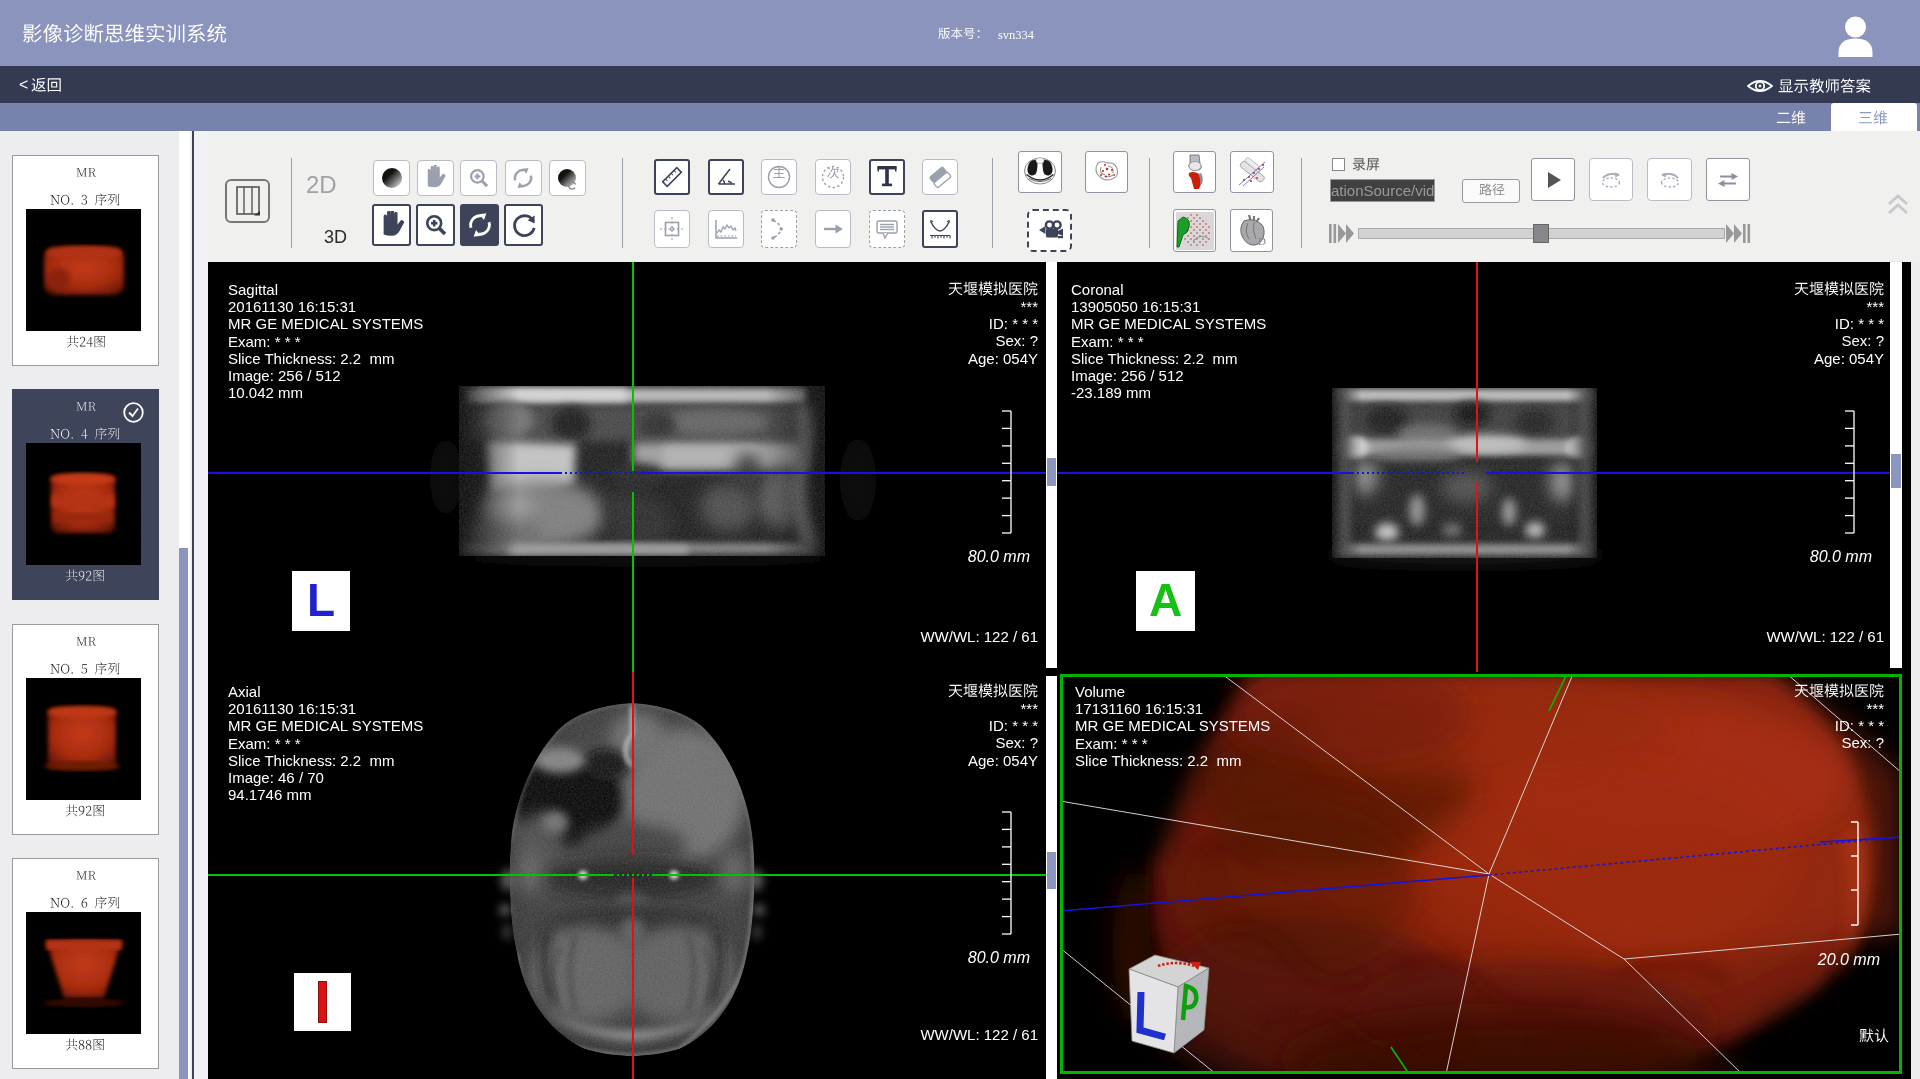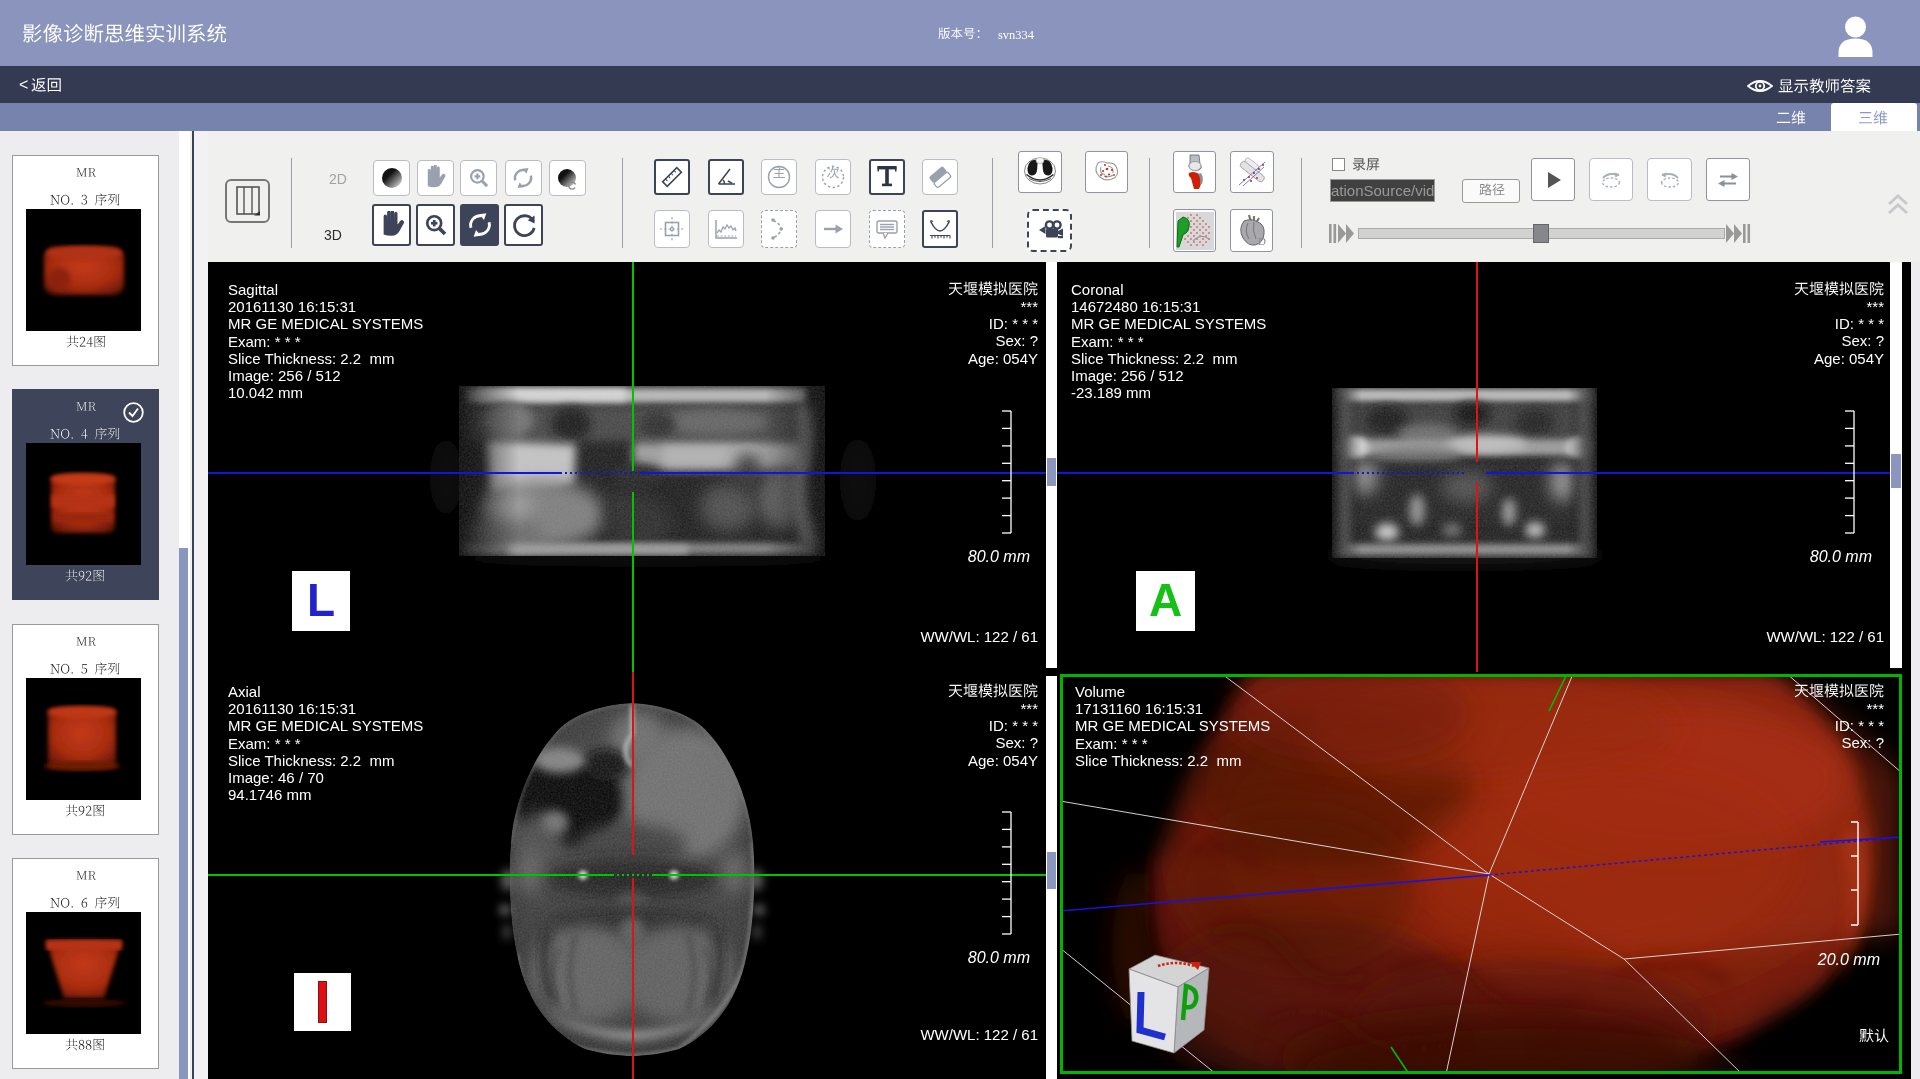--- a/index.html
+++ b/index.html
@@ -259,22 +259,22 @@
 <div class="abs" style="left:208px;top:131px;width:1712px;height:131px;background:#f0f0ef"></div>
 <div class="abs" style="left:225px;top:179px;width:45px;height:44px;background:#f0f0ef;border:2px solid #777;border-radius:6px">
     <svg width="30" height="34" viewBox="-15.0 -17.0 30 34" style="position:absolute;left:50%;top:50%;margin-left:-15.0px;margin-top:-17.0px;">
       <rect x="-11" y="-14" width="22" height="27" fill="none" stroke="#555" stroke-width="1.6"></rect>
       <line x1="-4" y1="-14" x2="-4" y2="13" stroke="#555" stroke-width="1.4"></line>
       <line x1="4" y1="-14" x2="4" y2="13" stroke="#555" stroke-width="1.4"></line>
       <path d="M6,14.5 L12,14.5 L12,10 Z" fill="#333"></path>
     </svg>
   </div>
 <div class="sep" style="left:291px;top:158px;height:90px"></div>
-<div class="abs" style="left:329px;top:171px;font-size:14px;color:#a2a2a6">2D</div>
-<div class="abs" style="left:324px;top:227px;font-size:14px;color:#2b2b2b">3D</div>
+<div class="abs" style="left:306px;top:171px;font-size:24px;color:#a2a2a6">2D</div>
+<div class="abs" style="left:324px;top:227px;font-size:18px;color:#2b2b2b">3D</div>
 <div class="btn gray" style="left:373px;top:160px;width:37px;height:36px">
     <svg width="26" height="26" viewBox="-13.0 -13.0 26 26" style="position:absolute;left:50%;top:50%;margin-left:-13.0px;margin-top:-13.0px;">
       <defs>
         <linearGradient id="wg10" x1="0" y1="0" x2="1" y2="1">
           <stop offset="0.35" stop-color="#111"></stop>
           <stop offset="0.75" stop-color="#999"></stop>
           <stop offset="1" stop-color="#fff"></stop>
         </linearGradient>
       </defs>
       <circle cx="0" cy="0" r="10" fill="url(#wg10)"></circle>
@@ -826,21 +826,21 @@
  <rect x="510" y="126" width="30" height="170" fill="url(#fadeR)"></rect>
  <rect x="275" y="126" width="265" height="170" fill="#888" filter="url(#grain)" opacity="0.9"></rect>
 </g>
   </svg>
 <div class="abs" style="left:1476px;top:262px;width:2px;height:200px;background:#dd1414"></div>
 <div class="abs" style="left:1476px;top:482px;width:2px;height:190px;background:#dd1414"></div>
 <div class="abs" style="left:1057px;top:472px;width:295px;height:2px;background:#1414dd"></div>
 <div class="abs" style="left:1352px;top:472px;width:112px;height:2px;background:repeating-linear-gradient(90deg,#1414dd 0 2px,transparent 2px 5px)"></div>
 <div class="abs" style="left:1486px;top:472px;width:404px;height:2px;background:#1414dd"></div>
 <div class="ptxt" style="left:1071px;top:281px">Coronal
-14672480 16:15:31
+13905050 16:15:31
 MR GE MEDICAL SYSTEMS
 Exam: * * *
 Slice Thickness: 2.2  mm
 Image: 256 / 512
 -23.189 mm</div>
 <svg class="abs" style="left:1794px;top:281px;overflow:visible" width="92" height="19">
     <g fill="#ffffff">
       <path transform="translate(0.00,13.20) scale(0.015000,-0.015000)" d="M66 455V379H434C398 238 300 90 42 -15C58 -30 81 -60 91 -78C346 27 455 175 501 323C582 127 715 -11 915 -77C926 -56 949 -26 966 -10C763 49 625 189 555 379H937V455H528C532 494 533 532 533 568V687H894V763H102V687H454V568C454 532 453 494 448 455Z"></path>
       <path transform="translate(15.00,13.20) scale(0.015000,-0.015000)" d="M585 527H829V467H585ZM585 630H829V571H585ZM521 676V421H895V676ZM938 798H365V-35H959V32H433V731H938ZM798 300C783 256 759 220 725 192C689 207 652 222 616 235C628 255 641 277 654 300ZM528 208C572 193 620 175 666 154C615 129 548 113 463 103C474 89 486 65 490 47C592 64 672 89 732 125C785 100 833 74 868 52L915 99C881 119 835 142 785 165C823 201 849 245 863 300H949V355H682L706 408L643 419C635 399 625 377 615 355H462V300H586C567 266 546 234 528 208ZM33 155 61 86C144 122 252 171 353 217L338 280L231 234V532H339V599H231V828H162V599H44V532H162V206C113 186 69 168 33 155Z"></path>
       <path transform="translate(30.00,13.20) scale(0.015000,-0.015000)" d="M472 417H820V345H472ZM472 542H820V472H472ZM732 840V757H578V840H507V757H360V693H507V618H578V693H732V618H805V693H945V757H805V840ZM402 599V289H606C602 259 598 232 591 206H340V142H569C531 65 459 12 312 -20C326 -35 345 -63 352 -80C526 -38 607 34 647 140C697 30 790 -45 920 -80C930 -61 950 -33 966 -18C853 6 767 61 719 142H943V206H666C671 232 676 260 679 289H893V599ZM175 840V647H50V577H175V576C148 440 90 281 32 197C45 179 63 146 72 124C110 183 146 274 175 372V-79H247V436C274 383 305 319 318 286L366 340C349 371 273 496 247 535V577H350V647H247V840Z"></path>

